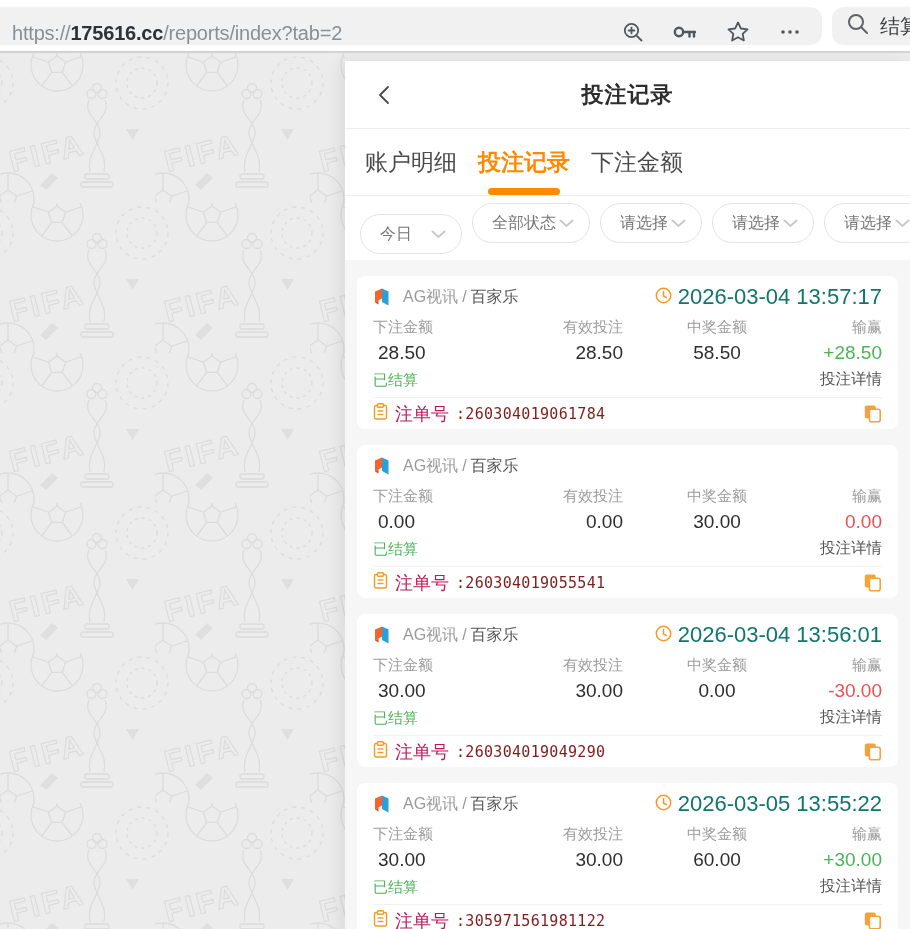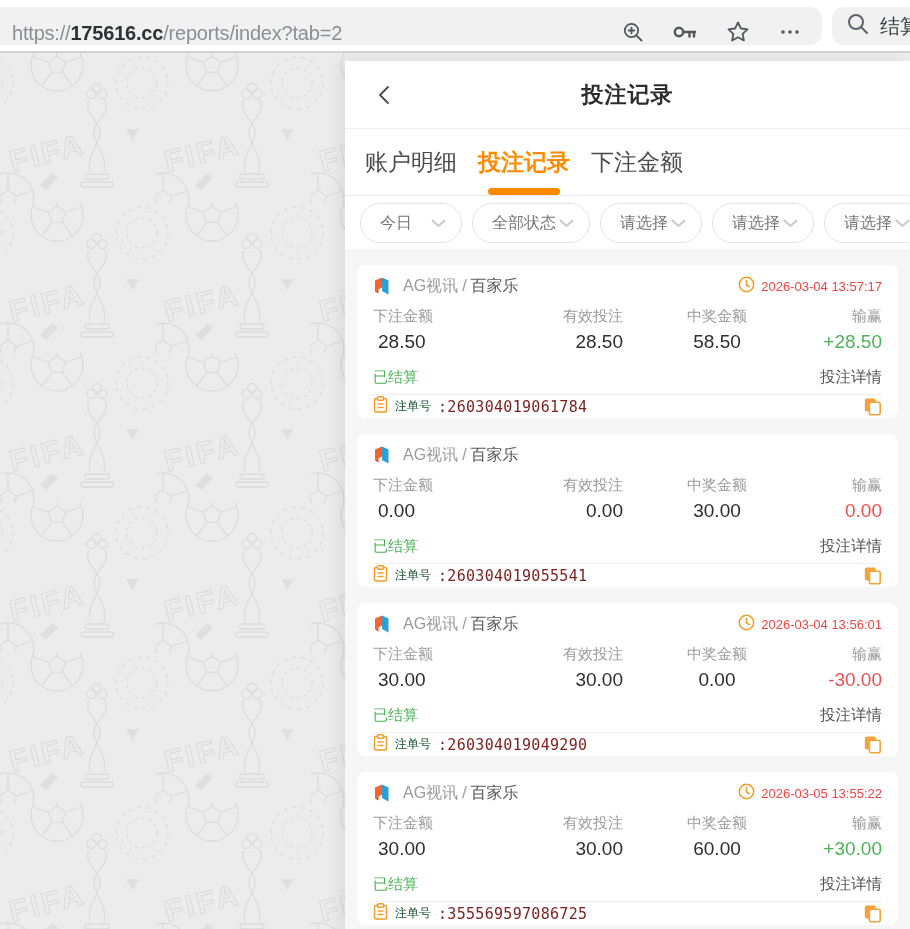--- a/index.html
+++ b/index.html
@@ -34,49 +34,49 @@
   .tab { position:relative; display:flex; align-items:center; font-size:23px; color:#4a4a4a; cursor:pointer; }
   .tab.active { color:#ff8a00; font-weight:bold; }
   .tab-underline { display:none; }
   .tab.active .tab-underline { display:block; position:absolute; bottom:0; left:50%; transform:translateX(-50%);
           width:72px; height:7px; border-radius:3.5px; background:#ff8a00; }
 
   .filters { flex:none; background:#fff; padding:7px 0 6px 15px; display:flex; gap:10px; overflow:hidden; }
   .pill { flex:none; height:40px; border:1px solid #e4e4e4; border-radius:20px; background:#fff;
           display:flex; align-items:center; padding:0 15px 0 19px; font-size:16px; color:#767676; cursor:pointer; }
   .pill .chev { margin-left:auto; display:flex; }
-  .pill.w1 { width:102px; } .pill.w2 { width:118px; } .pill.w3 { width:102px; }
+  .pill.w1 { width:102px;margin-top:11px; } .pill.w2 { width:118px; } .pill.w3 { width:102px; }
 
   .list { flex:1; padding:16px 12px 16px; overflow:hidden; }
   .card { background:#fff; border-radius:8px; padding:0 16px; margin-bottom:16px; height:153px;
           display:flex; flex-direction:column; }
   .card-top { display:flex; align-items:center; margin-top:10px; height:22px; }
   .logo { display:flex; margin-right:9px; }
   .provider { font-size:16px; color:#9a9a9a; }
   .sep { font-size:16px; color:#9a9a9a; margin:0 4px; }
   .game { font-size:16px; color:#575757; }
   .time-wrap { margin-left:auto; display:flex; align-items:center; gap:6px; }
-  .time { font-size:13px; color:#ef4444; }
+  .time { font-size:22px; color:#0f766e; }
 
   .grid { display:grid; grid-template-columns:110px 140px 188px 1fr; }
   .grid > :nth-child(2) { text-align:right; }
   .grid > :nth-child(3) { text-align:center; }
   .grid > :nth-child(4) { text-align:right; }
   .labels { margin-top:10px; font-size:15px; color:#9b9b9b; height:18px; }
   .values { margin-top:6px; font-size:19px; color:#2e2e2e; height:24px; }
   .values > :first-child { padding-left:5px; }
   .pos { color:#4cb357; }
   .neg { color:#ec5151; }
 
-  .status-row { display:flex; align-items:center; margin-top:12px; height:20px; }
+  .status-row { display:flex; align-items:flex-end; margin-top:4px; height:20px; }
   .settled { font-size:15px; color:#4cb357; }
   .detail-link { margin-left:auto; font-size:15.5px; color:#555; cursor:pointer; }
 
   .order-row { border-top:1px solid #f1f1f1; margin-top:7px; flex:1; display:flex; align-items:center; gap:7px; }
-  .order-label { font-size:12px; color:#14532d; }
+  .order-label { font-size:18px; color:#be185d; }
   .order-no { font-family:"DejaVu Sans Mono",monospace; font-size:15px; color:#7f1d1d; letter-spacing:0.3px; }
   .copy-btn { margin-left:auto; display:flex; cursor:pointer; }
 </style>
 </head>
 <body>
 
 <div class="browser-bar">
   <div class="url-box">
     <div class="url-text"><span>https://</span><span class="url-domain">175616.cc</span><span>/reports/index?tab=2</span></div>
     <div class="bar-icons">
@@ -423,21 +423,21 @@
           <span class="detail-link">投注详情</span>
         </div>
         <div class="order-row">
           <span><svg width="15" height="17" viewBox="0 0 15 17" fill="none" stroke="#f59a23" stroke-width="1.4">
                 <rect x="1.5" y="2.5" width="12" height="13.5" rx="1.5"></rect>
                 <rect x="4.5" y="0.8" width="6" height="3.4" rx="1" fill="#fff"></rect>
                 <line x1="4.5" y1="8" x2="10.5" y2="8"></line>
                 <line x1="4.5" y1="11.5" x2="10.5" y2="11.5"></line>
               </svg></span>
           <span class="order-label">注单号</span>
-          <span class="order-no"><span>:</span><span>355569597086725</span></span>
+          <span class="order-no"><span>:</span><span>305971561981122</span></span>
           <span class="copy-btn">
               <svg width="19" height="19" viewBox="0 0 19 19">
                 <rect x="1.8" y="1.5" width="11" height="13" rx="2" fill="#f6a23c"></rect>
                 <rect x="6.4" y="5.2" width="10.8" height="12.6" rx="2" fill="#fff" stroke="#f6a23c" stroke-width="1.6"></rect>
               </svg>
             </span>
         </div>
       </div>
 
     </div>

